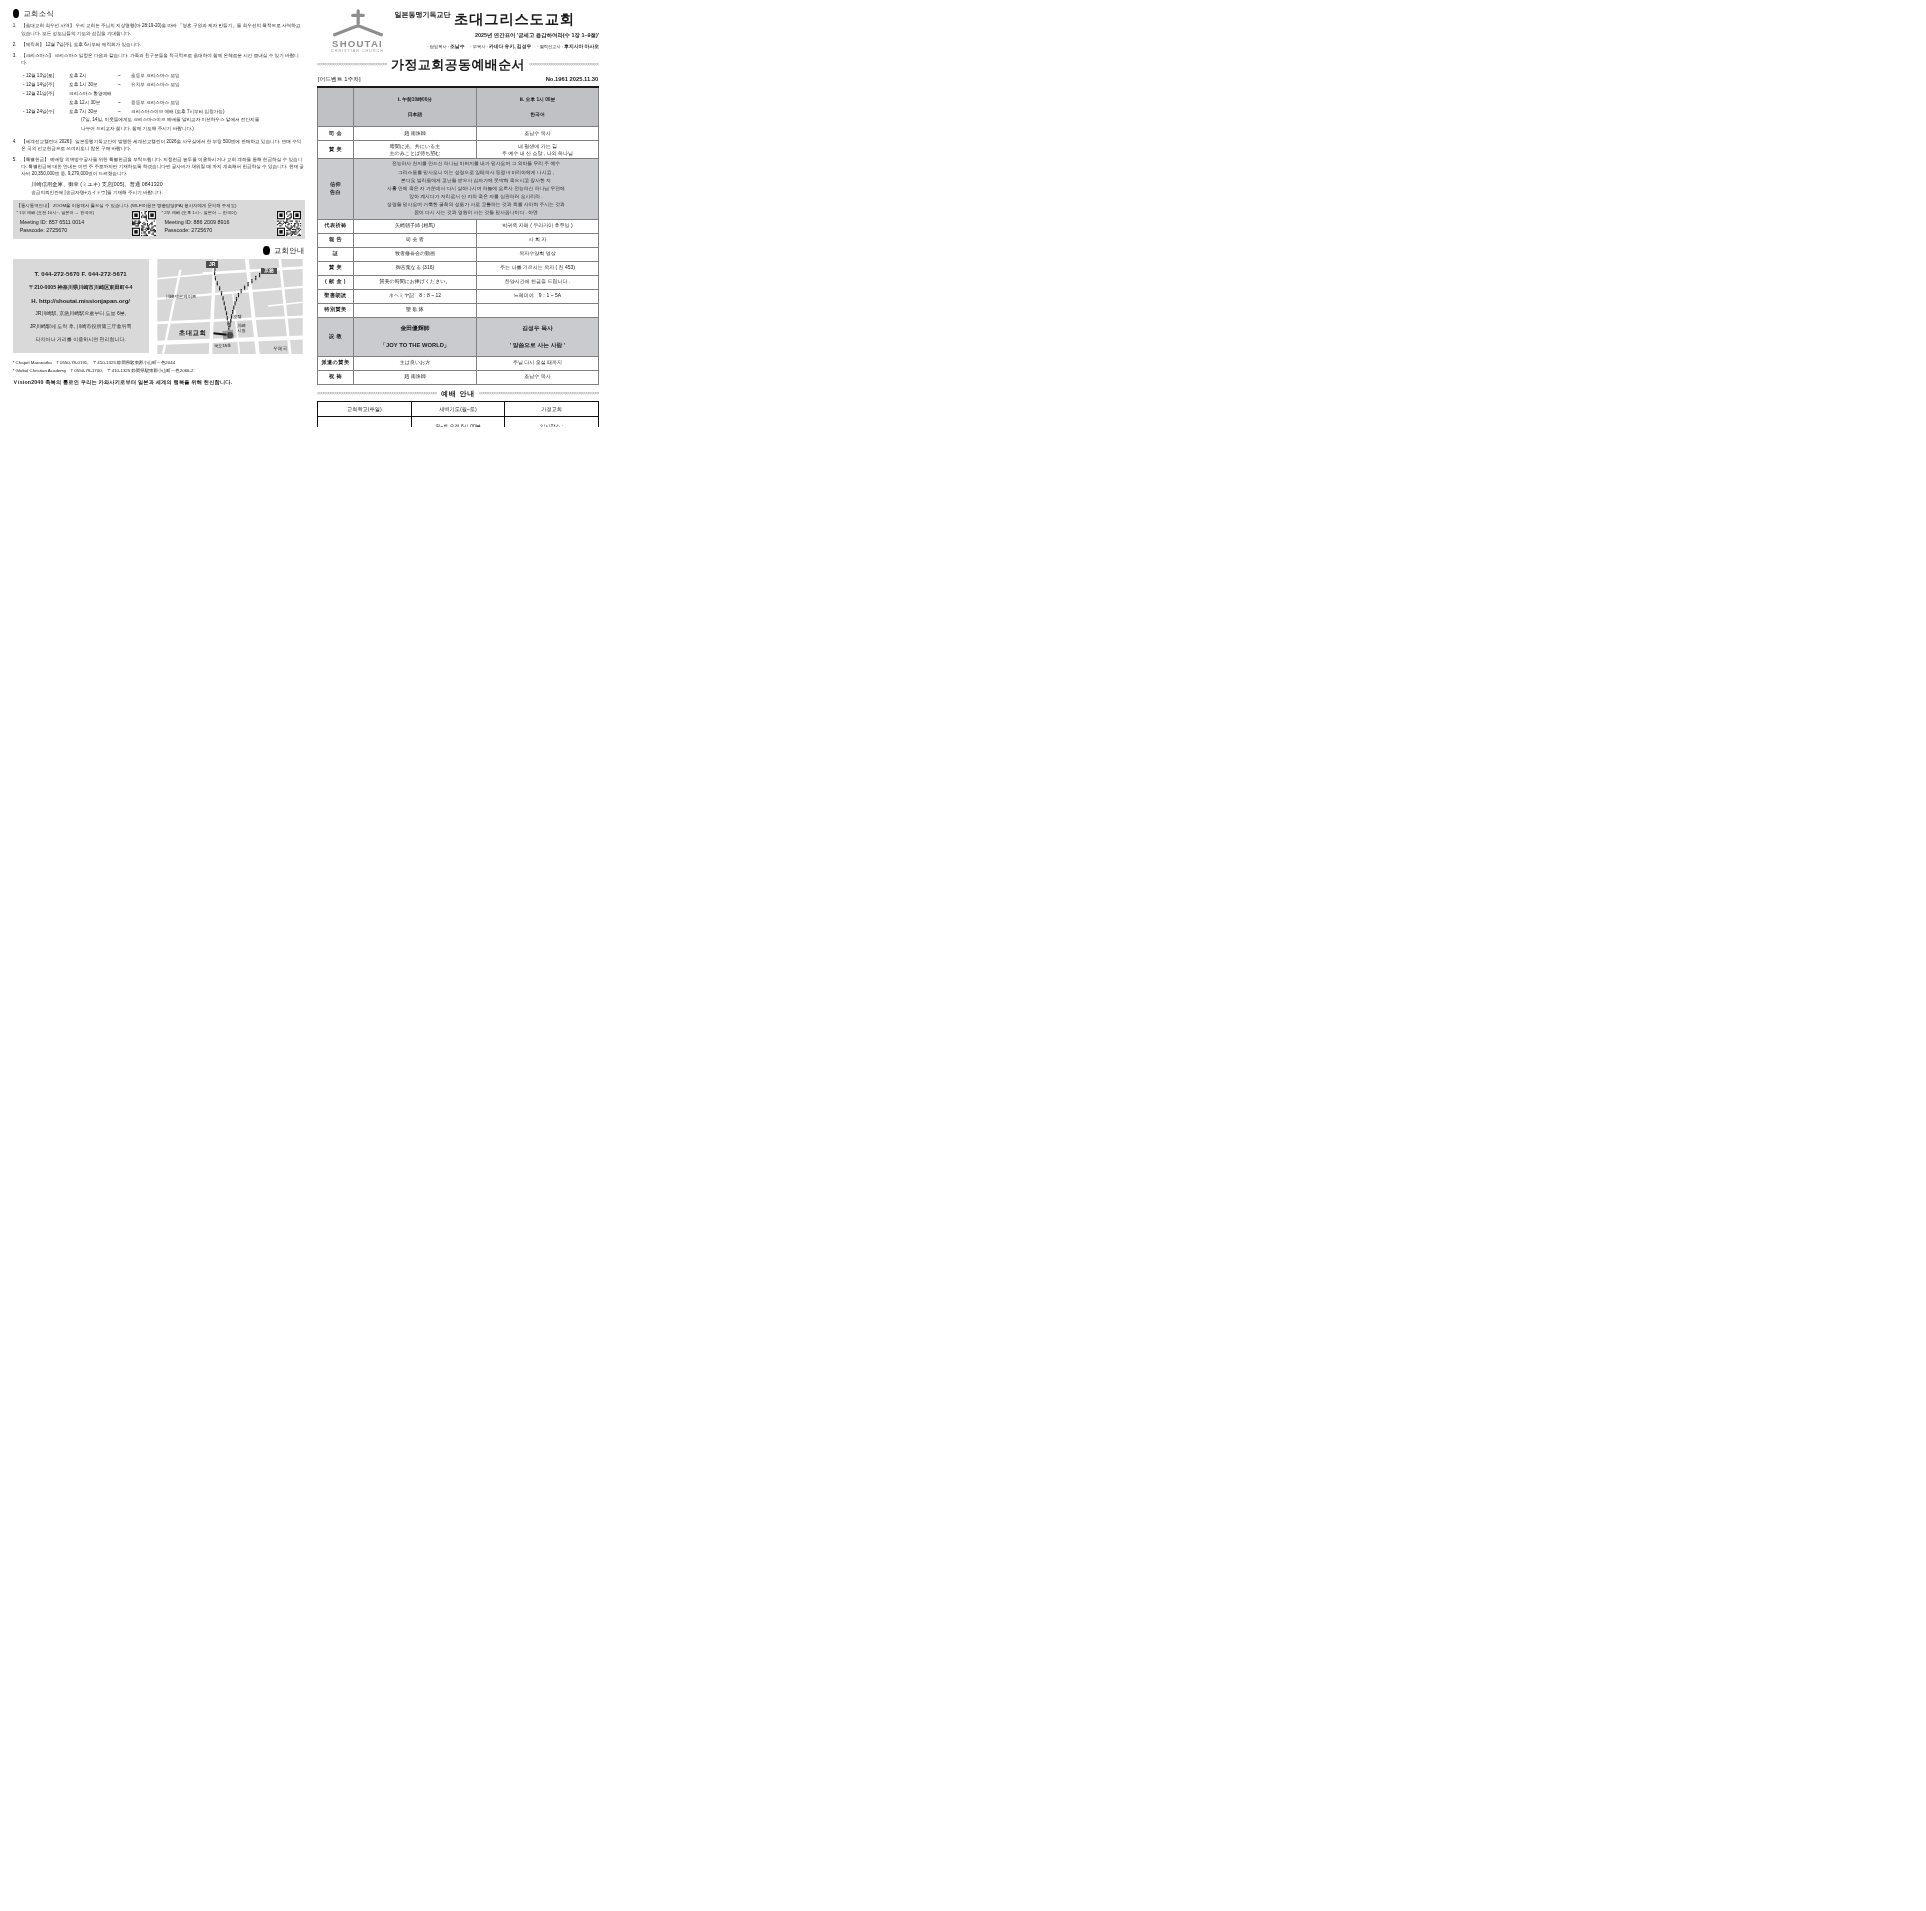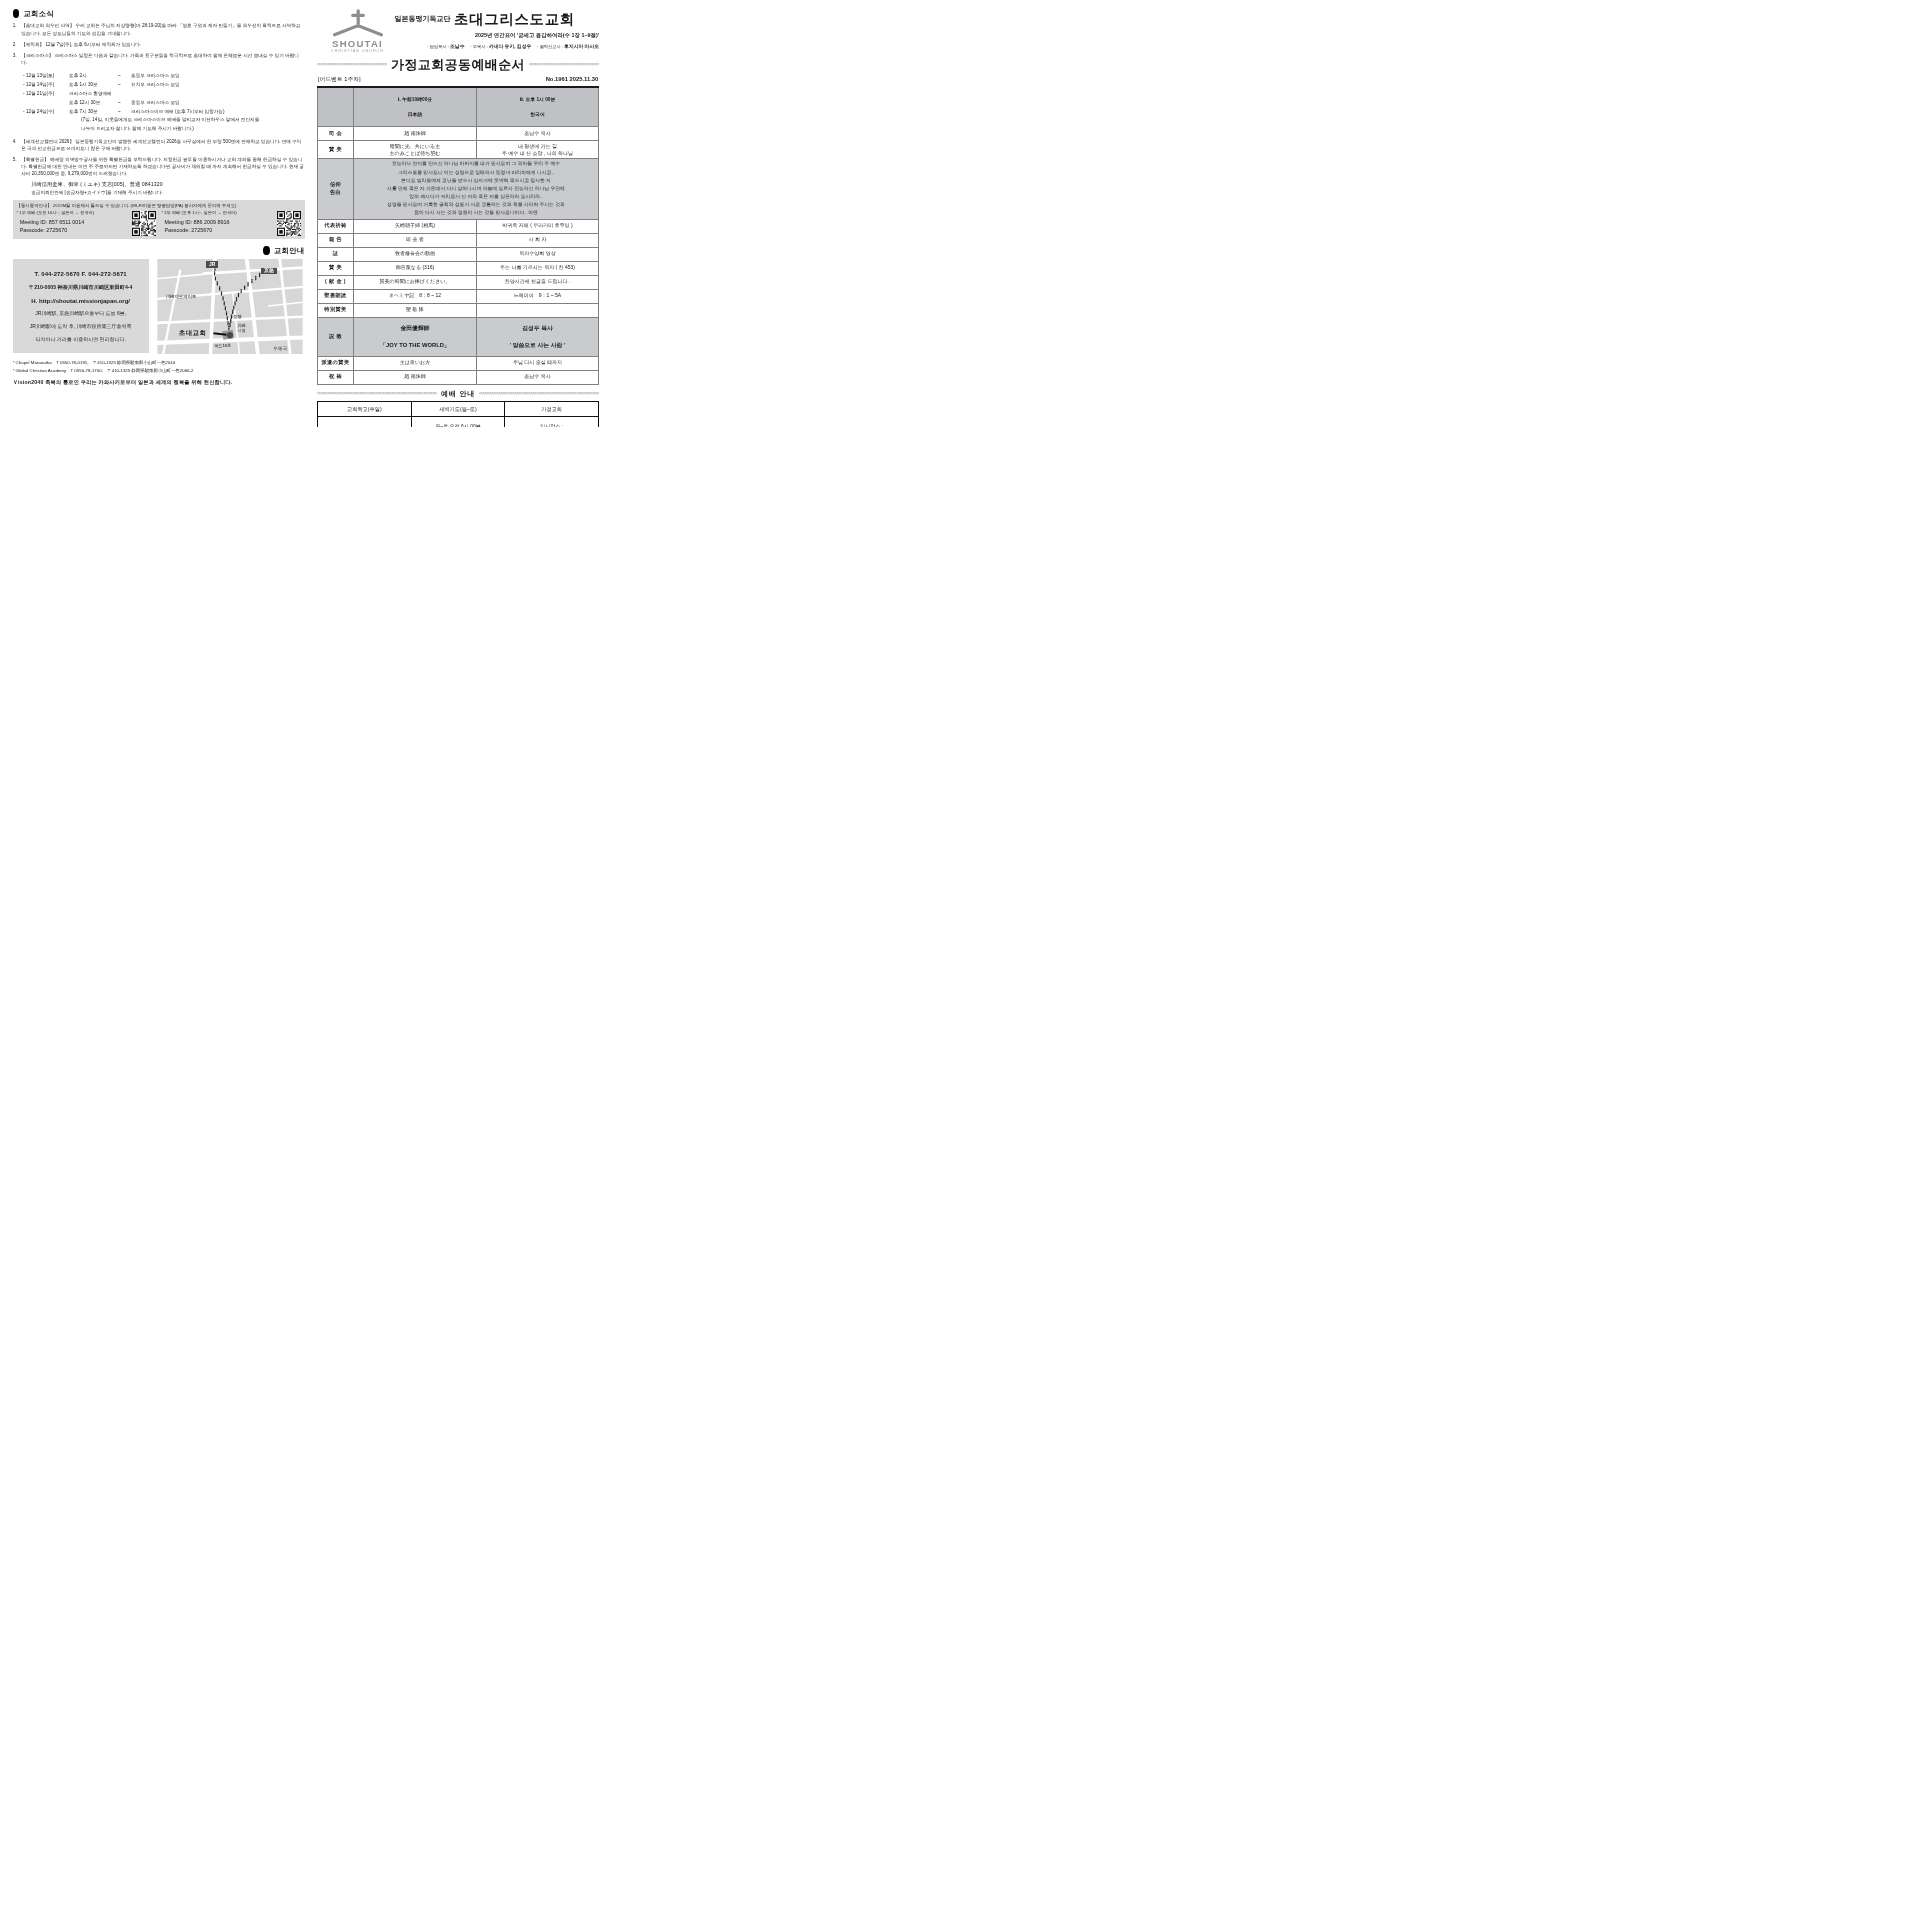--- a/index.html
+++ b/index.html
@@ -7,21 +7,21 @@
   body {
     position: relative; background: #ffffff; color: #1a1a1a;
     font-family: "Liberation Sans", "DejaVu Sans", sans-serif;
   }
   .col-left  { position: absolute; left: 12.7px;  top: 8.5px; width: 292px; }
   .col-right { position: absolute; left: 317px; top: 5.4px; width: 282px; }
 
   
   .sec-head { display: flex; align-items: center; gap: 4.2px; margin-bottom: 3.9px; }
   .bullet { width: 6.5px; height: 8.5px; background: #000; border-radius: 50%; flex: none; }
-  .sec-head h2 { font-size: 7.3px; font-weight: bold; letter-spacing: 0.4px; }
+  .sec-head h2 { font-size: 7.3px; font-weight: normal; letter-spacing: 0.4px; }
 
   
   .news-item { display: flex; gap: 2.7px; font-size: 4.6px; line-height: 1.55; margin-bottom: 4.2px; }
   .news-item .num { width: 5.8px; flex: none; }
   .news-item .txt { flex: 1; }
 
   .schedule { margin: 0 0 4.6px 10.4px; font-size: 4.6px; line-height: 2.0; }
   .sched-row { display: flex; }
   .sched-row .d  { width: 46px; }
   .sched-row .t  { width: 49px; }
@@ -63,21 +63,21 @@
 
   .affil  { font-size: 4.4px; line-height: 1.8; margin-top: 4.2px; }
   .vision { font-size: 5.2px; font-weight: bold; margin-top: 5px; letter-spacing: 0.2px; }
 
   
   .r-head { display: flex; gap: 4.6px; }
   .logo { width: 65px; flex: none; text-align: center; padding-top: 1.5px; margin-left: 8px; }
   .logo-name { color: #8e8e8e; font-weight: bold; font-size: 9.6px; letter-spacing: 1.2px; line-height: 1.0; }
   .logo-sub  { color: #9b9b9b; font-size: 3.7px; letter-spacing: 1px; margin-top: 0.8px; }
   .r-head-main { flex: 1; padding-top: 4.6px; }
-  .title-line { display: flex; align-items: center; gap: 3.5px; white-space: nowrap; }
+  .title-line { display: flex; align-items: flex-start; gap: 3.5px; white-space: nowrap; }
   .denom { font-size: 7px; font-weight: bold; }
   .church-name { font-size: 14.3px; font-weight: bold; letter-spacing: 0.8px; }
   .motto { font-size: 5.4px; font-weight: bold; text-align: right; margin-top: 3.5px; }
   .staff { font-size: 4.2px; text-align: right; margin-top: 3.5px; }
   .staff b { font-size: 4.8px; }
 
   .divider-title { display: flex; align-items: center; gap: 3.9px; margin-top: 2.7px; }
   .zz { flex: 1; overflow: hidden; white-space: nowrap; font-size: 3.5px; letter-spacing: -0.4px; color: #333; line-height: 1; }
   .svc-title  { font-size: 13px; font-weight: 600; letter-spacing: 0.4px; text-align: center; }
   .svc-title2 { font-size: 7px; font-weight: bold; letter-spacing: 0.8px; }

